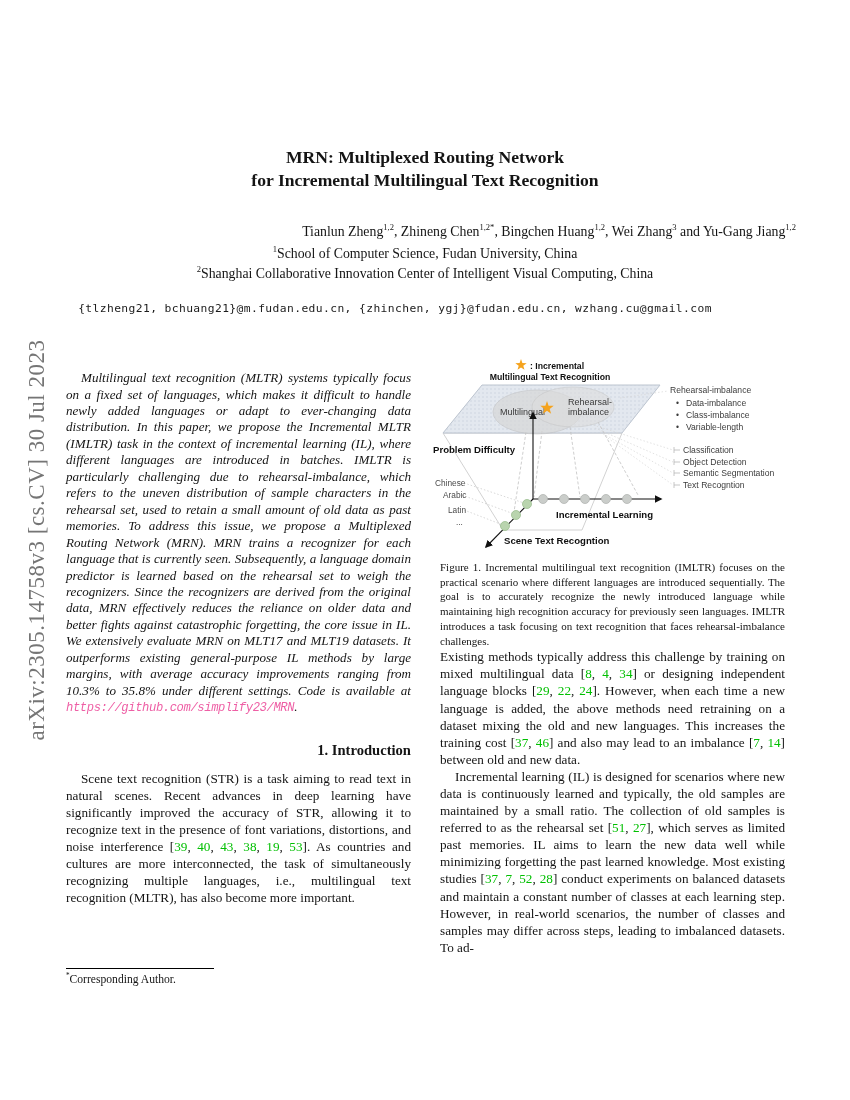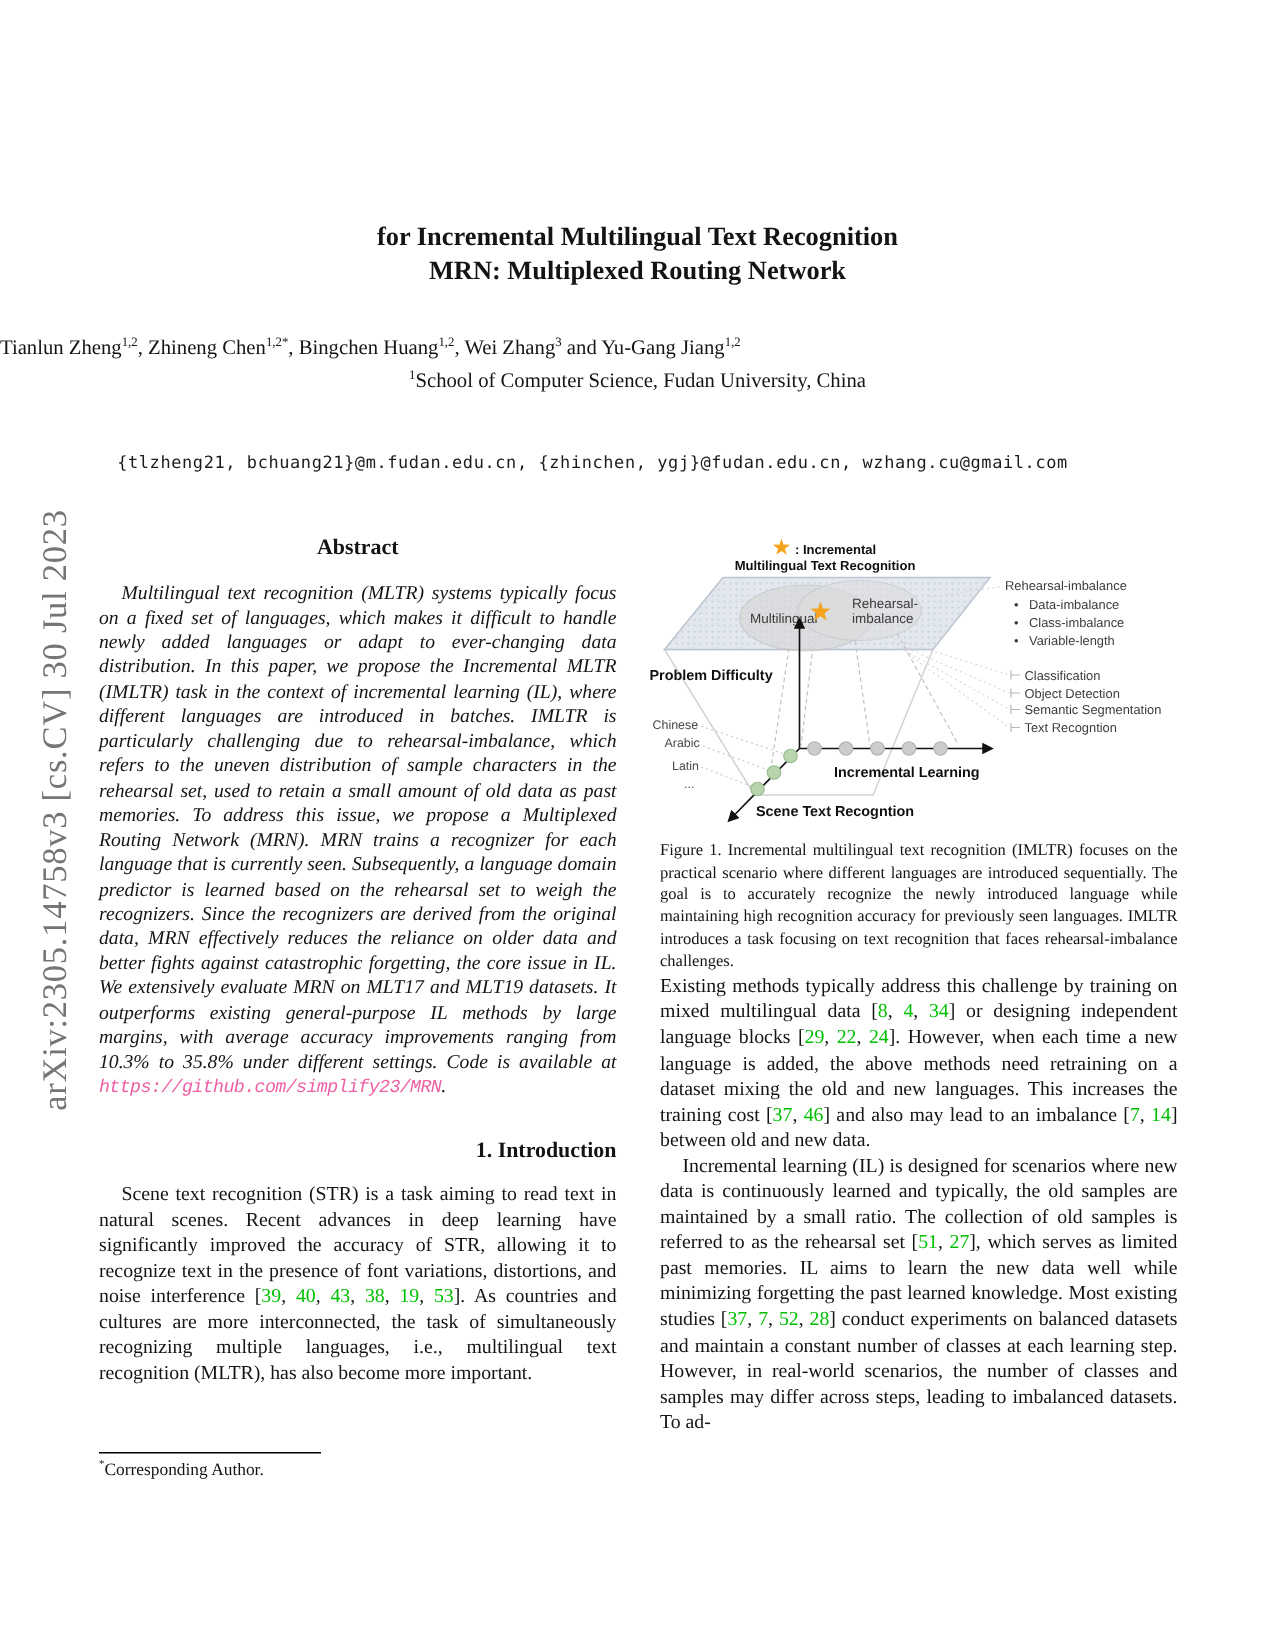--- a/index.html
+++ b/index.html
@@ -6,21 +6,21 @@
   body{width:850px;height:1100px;background:#ffffff;position:relative;overflow:hidden;
        font-family:"Liberation Serif",serif;color:#141414;}
   .abs{position:absolute;}
 
   
   .arxiv-banner{position:absolute;left:37px;top:540px;transform:translate(-50%,-50%) rotate(-90deg);
     white-space:nowrap;font-size:23px;color:var(--arxiv-gray,#757575);letter-spacing:0.5px;}
 
   
   .title{left:0;top:146px;width:850px;text-align:center;font-weight:bold;font-size:17.6px;line-height:23px;}
-  .authors{left:0;top:224px;width:784px;text-align:left;font-size:13.8px;}
+  .authors{left:0;top:224px;width:784px;text-align:right;font-size:13.8px;padding-left:12px;}
   .affils{left:0;top:244px;width:850px;text-align:center;font-size:13.8px;line-height:20px;}
   .emails{left:0;top:302px;width:790px;text-align:center;
     font-family:"DejaVu Sans Mono",monospace;font-size:11.3px;letter-spacing:0.4px;color:#1b1b1b;}
   sup{font-size:0.62em;line-height:0;}
 
   
   .col-left{left:66px;top:357px;width:345px;}
   .col-right{left:440px;top:352px;width:345px;}
   .sec-heading{font-weight:bold;font-size:14.6px;}
   .abstract-heading{text-align:center;margin:0 0 13px 0;}
@@ -44,34 +44,34 @@
   .list-label{font-size:8.6px;fill:#3c3c3c;}
   .legend-label{font-size:8.7px;font-weight:bold;fill:#101010;}
   .plane-label{font-size:9px;fill:#3a3a3a;}
 </style>
 </head>
 <body>
 
 <div class="arxiv-banner">arXiv:2305.14758v3  [cs.CV]  30 Jul 2023</div>
 
 <div class="abs title">
+  <div>MRN: Multiplexed Routing Network</div>
   <div>for Incremental Multilingual Text Recognition</div>
-  <div>MRN: Multiplexed Routing Network</div>
 </div>
 
 <div class="abs authors"><span>Tianlun Zheng</span><sup>1,2</sup><span>, Zhineng Chen</span><sup>1,2*</sup><span>, Bingchen Huang</span><sup>1,2</sup><span>, Wei Zhang</span><sup>3</sup><span> and Yu-Gang Jiang</span><sup>1,2</sup></div>
 
 <div class="abs affils">
   <div><sup>1</sup><span>School of Computer Science, Fudan University, China</span></div>
+  <div><sup>2</sup><span>Shanghai Collaborative Innovation Center of Intelligent Visual Computing, China</span></div>
 </div>
 
 <div class="abs emails">{tlzheng21, bchuang21}@m.fudan.edu.cn, {zhinchen, ygj}@fudan.edu.cn, wzhang.cu@gmail.com</div>
 
 <div class="abs col-left">
-  <div class="sec-heading abstract-heading">Abstract</div>
   <p class="abstract-body"><span>Multilingual text recognition (MLTR) systems typically focus on a fixed set of languages, which makes it difficult to handle newly added languages or adapt to ever-changing data distribution. In this paper, we propose the Incremental MLTR (IMLTR) task in the context of incremental learning (IL), where different languages are introduced in batches. IMLTR is particularly challenging due to rehearsal-imbalance, which refers to the uneven distribution of sample characters in the rehearsal set, used to retain a small amount of old data as past memories. To address this issue, we propose a Multiplexed Routing Network (MRN). MRN trains a recognizer for each language that is currently seen. Subsequently, a language domain predictor is learned based on the rehearsal set to weigh the recognizers. Since the recognizers are derived from the original data, MRN effectively reduces the reliance on older data and better fights against catastrophic forgetting, the core issue in IL. We extensively evaluate MRN on MLT17 and MLT19 datasets. It outperforms existing general-purpose IL methods by large margins, with average accuracy improvements ranging from 10.3% to 35.8% under different settings. Code is available at </span><span class="link">https://github.com/simplify23/MRN</span><span>.</span></p>
   <div class="sec-heading intro-heading">1. Introduction</div>
   <p class="body-par indent"><span>Scene text recognition (STR) is a task aiming to read text in natural scenes. Recent advances in deep learning have significantly improved the accuracy of STR, allowing it to recognize text in the presence of font variations, distortions, and noise interference [</span><span class="cite">39</span><span>, </span><span class="cite">40</span><span>, </span><span class="cite">43</span><span>, </span><span class="cite">38</span><span>, </span><span class="cite">19</span><span>, </span><span class="cite">53</span><span>]. As countries and cultures are more interconnected, the task of simultaneously recognizing multiple languages, i.e., multilingual text recognition (MLTR), has also become more important.</span></p>
 </div>
 
 <div class="abs footnote">
   <div class="footnote-rule"></div>
   <span><sup>*</sup><span>Corresponding Author.</span></span>
 </div>
 

